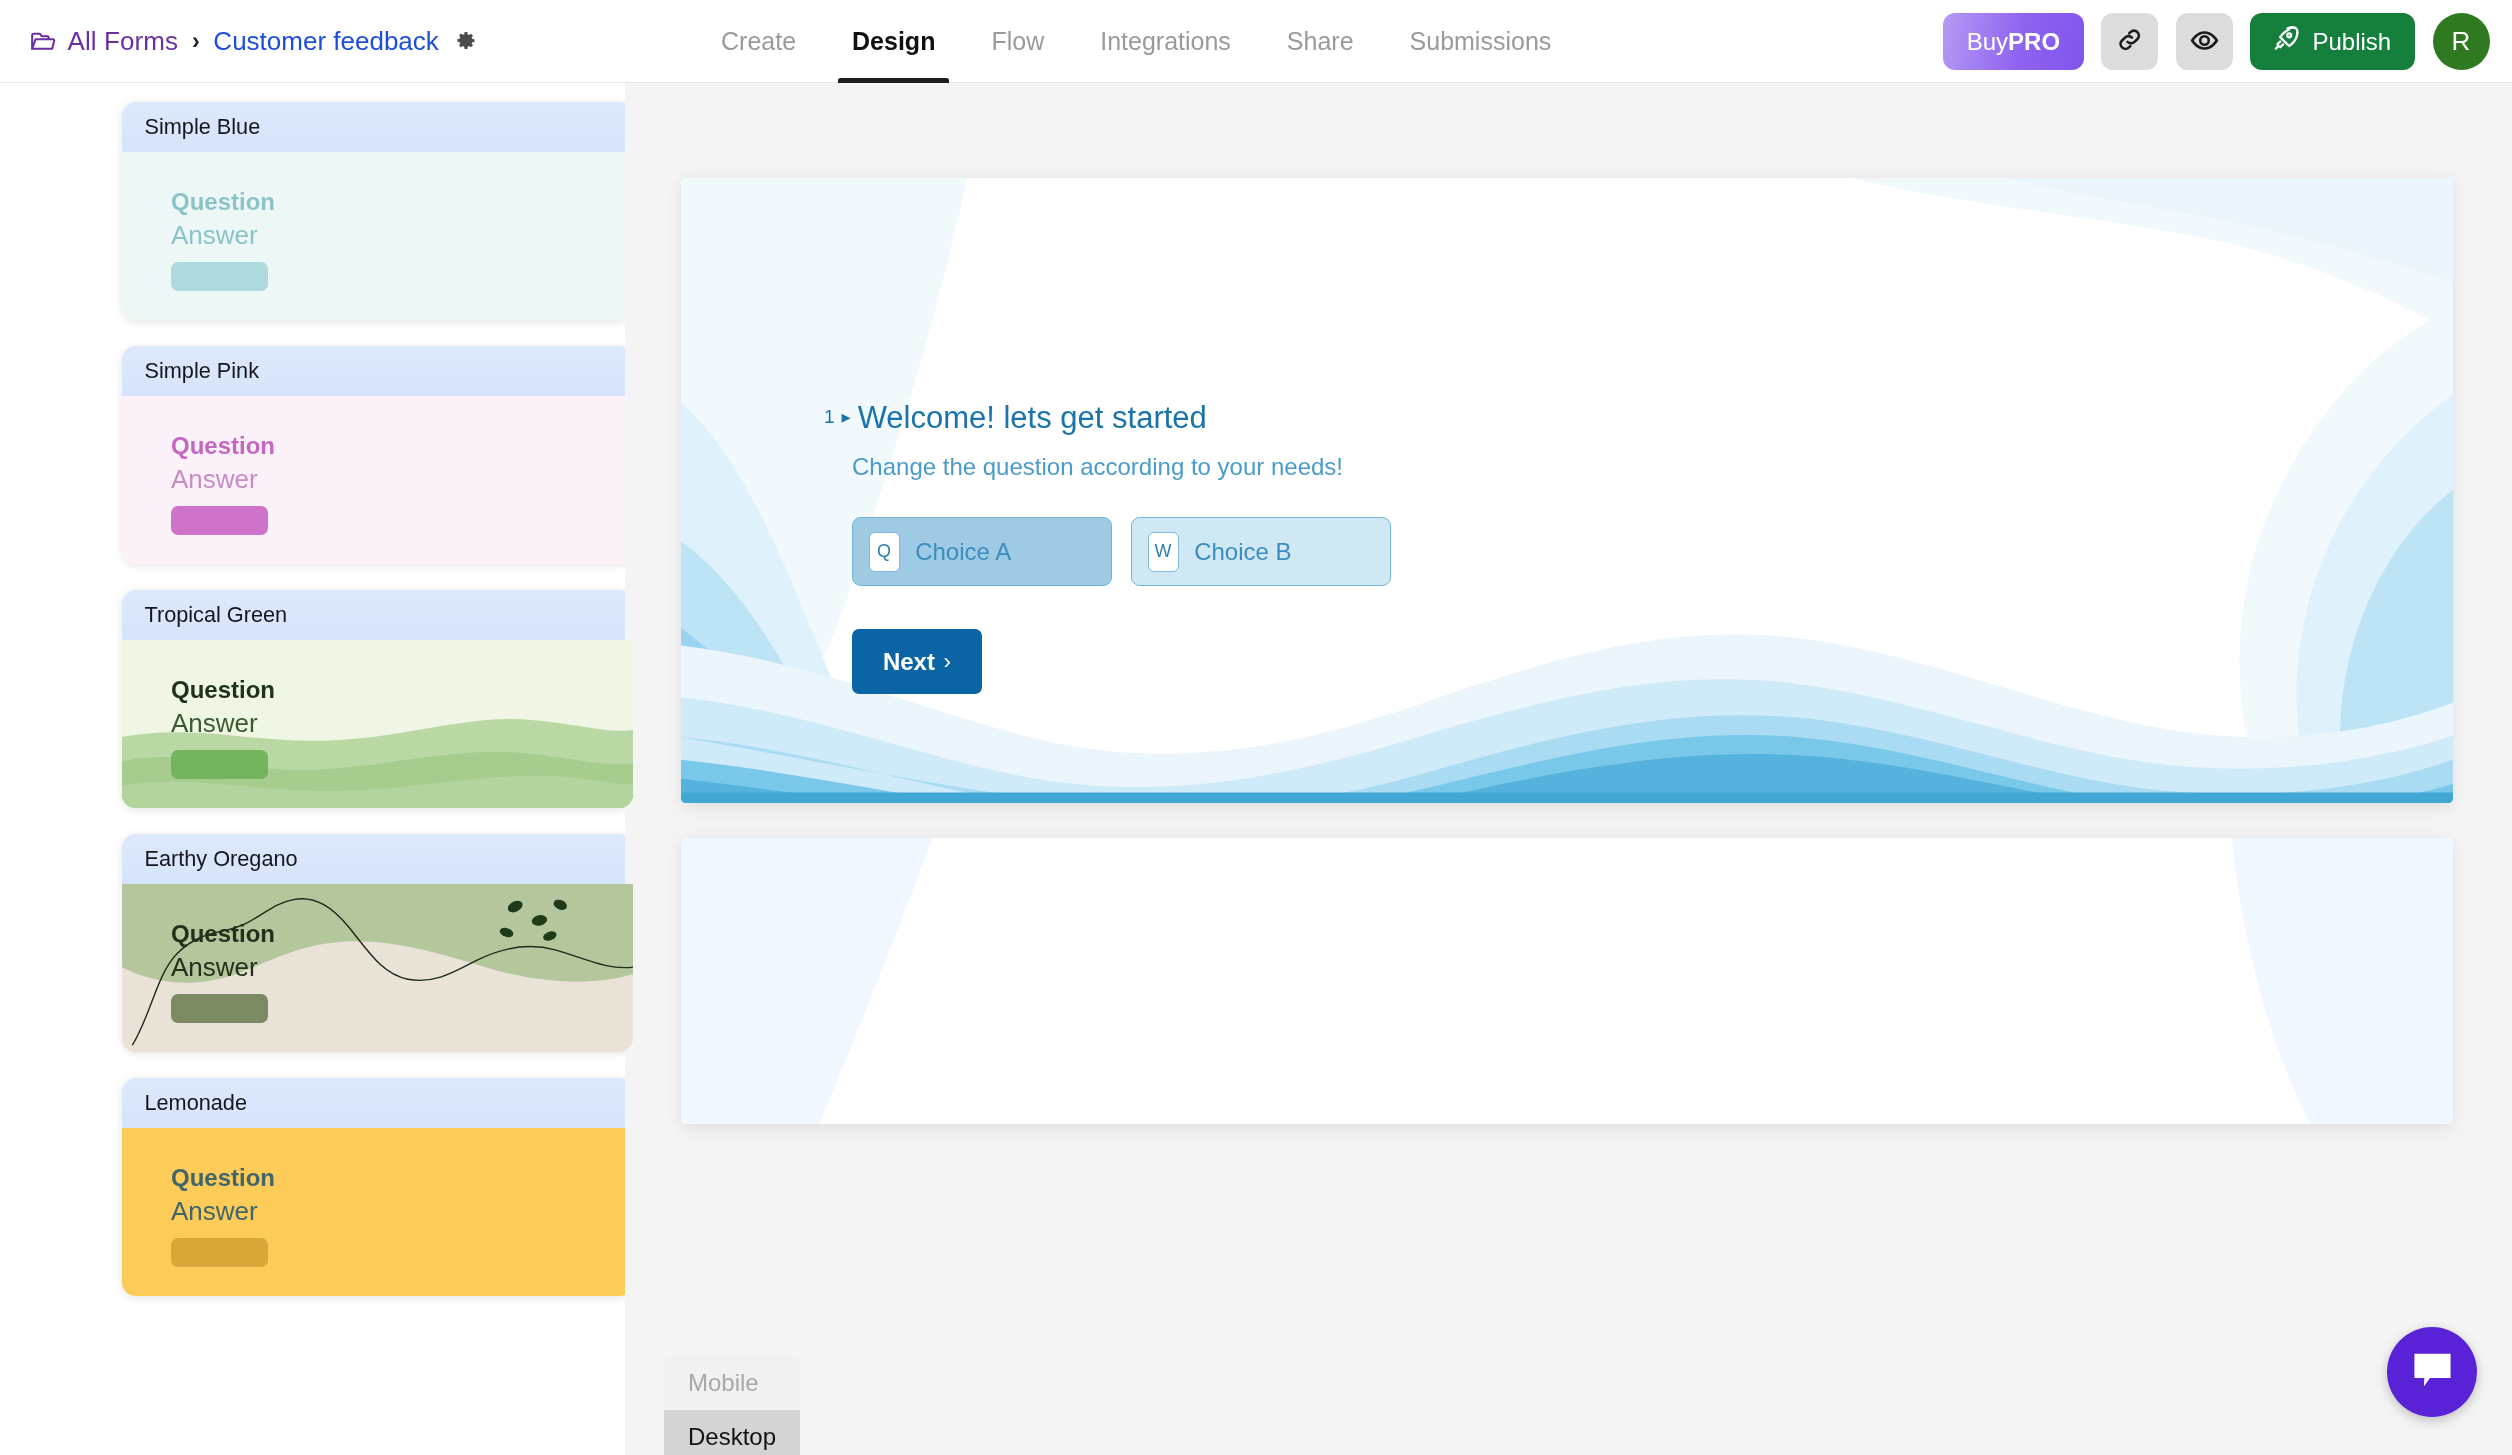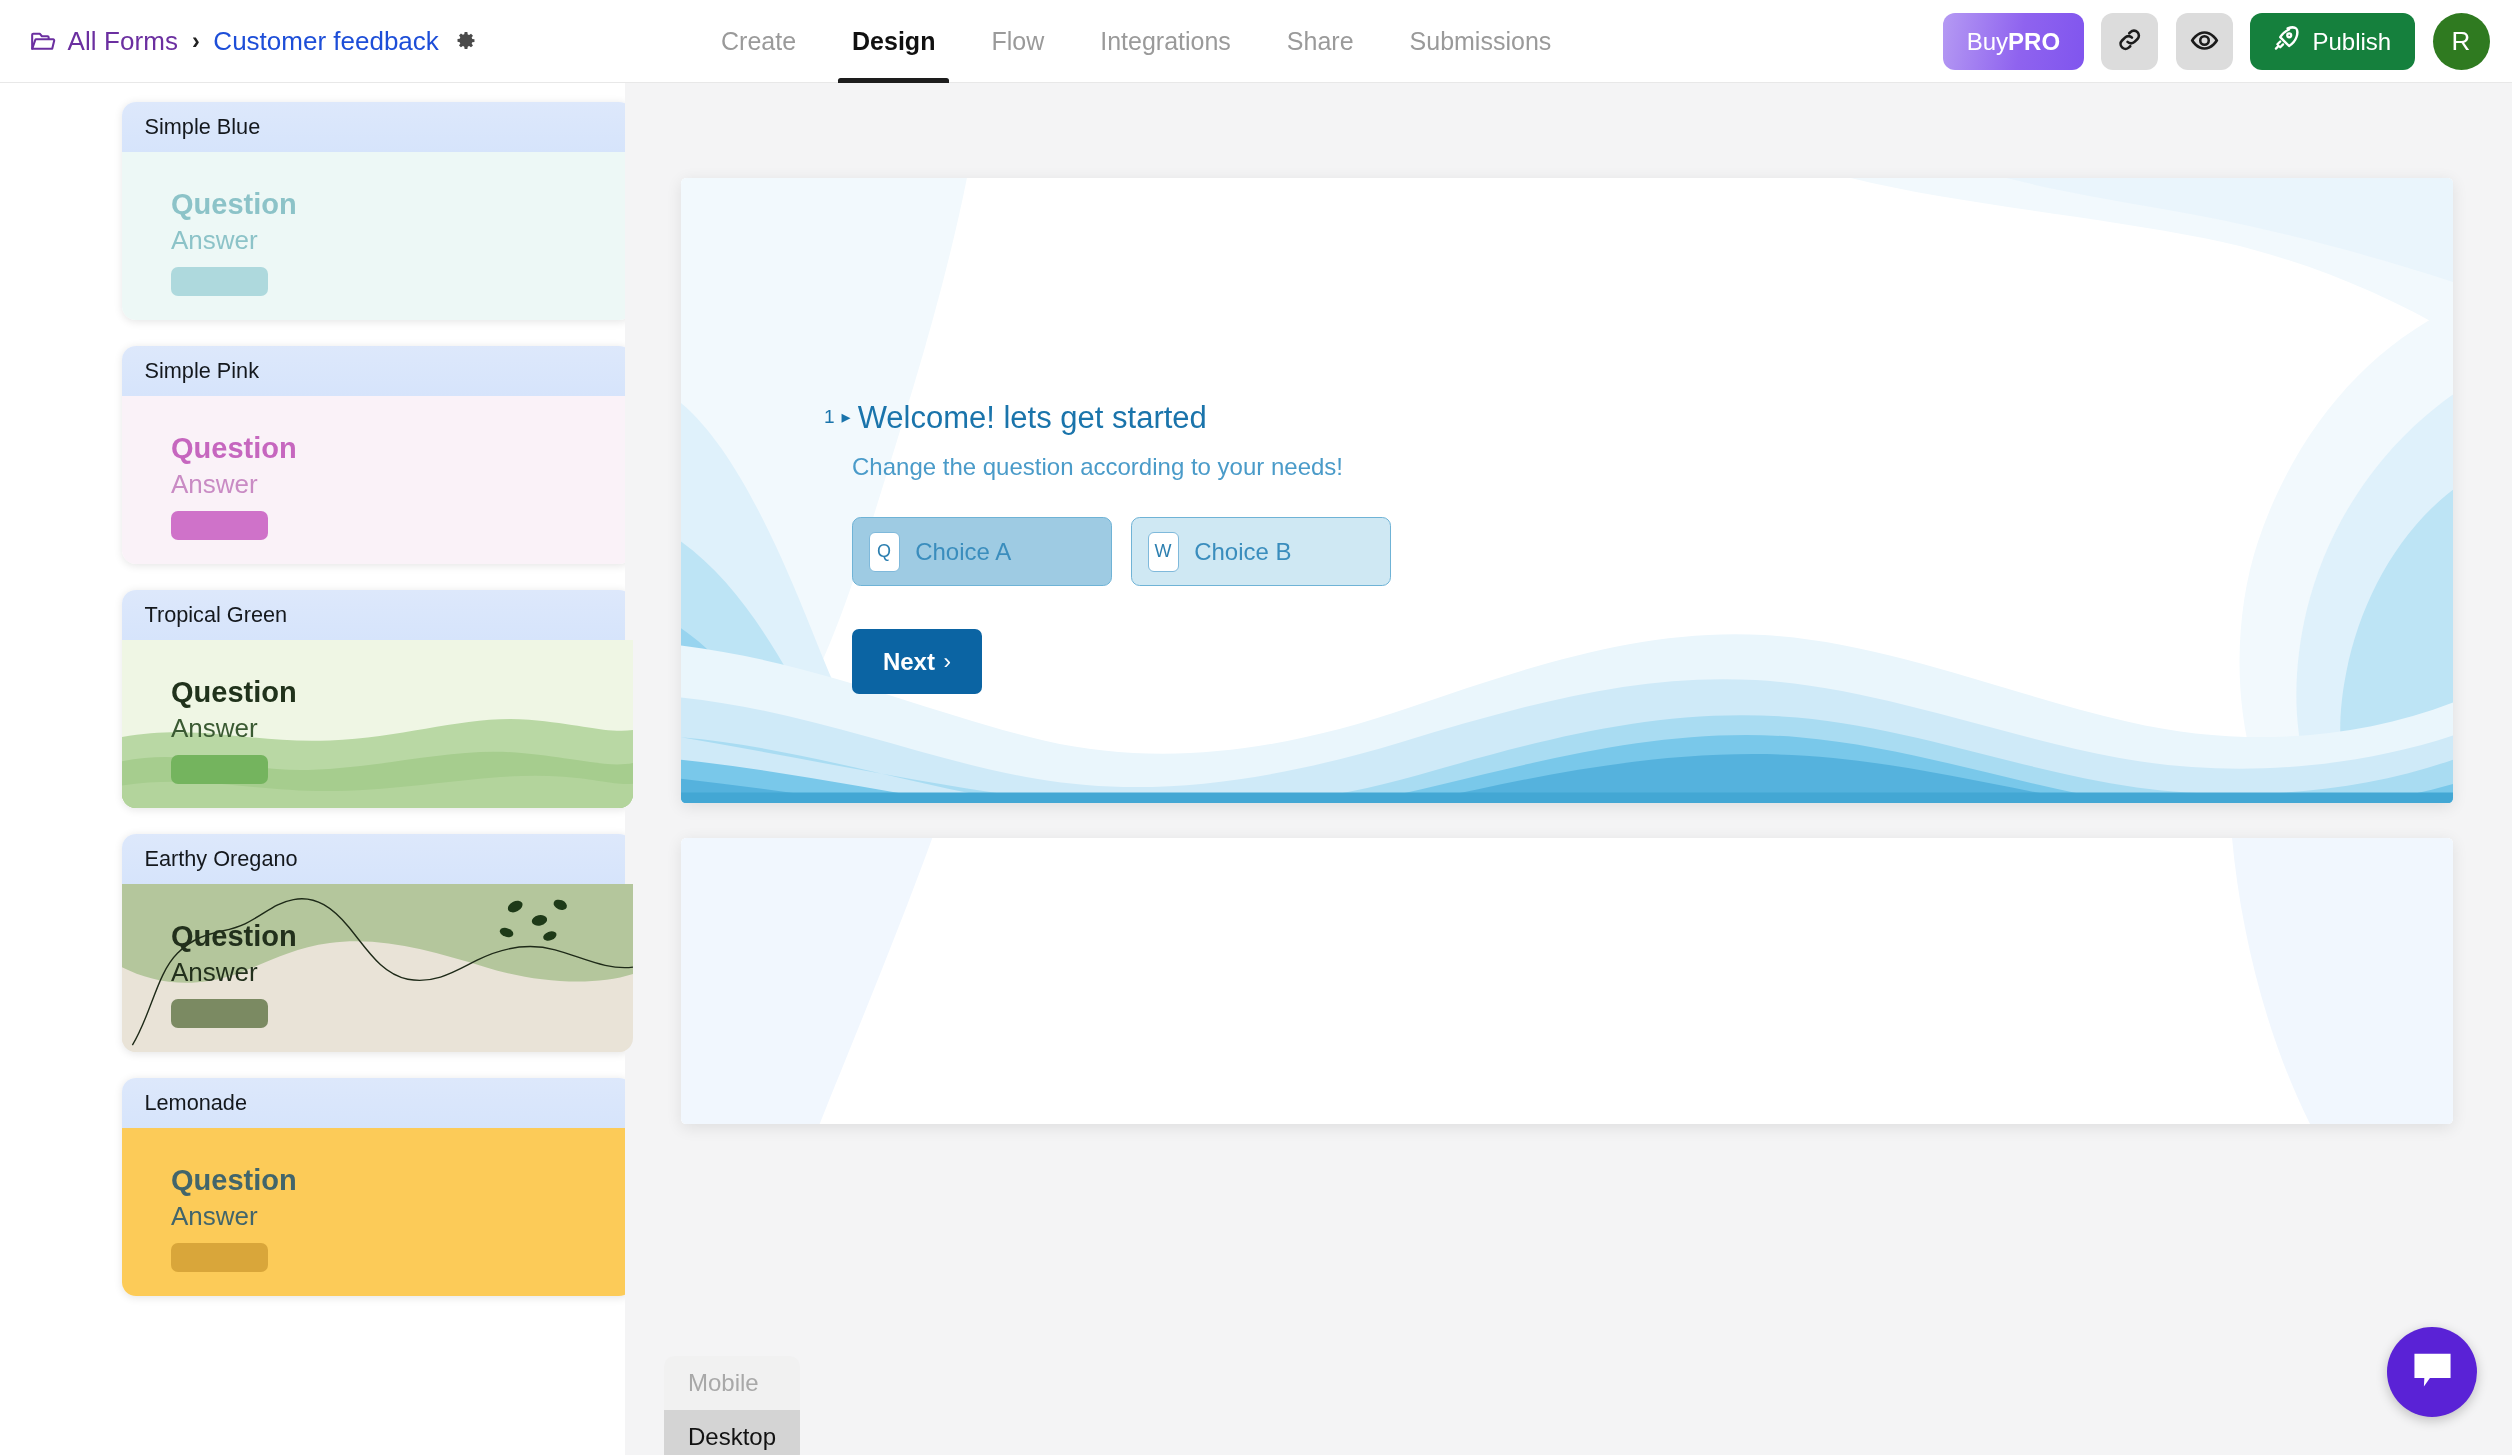--- a/index.html
+++ b/index.html
@@ -93,21 +93,21 @@
   .theme-head {
     height: 50px; background: linear-gradient(180deg,#dde8fb 0%, #d6e4fb 100%);
     display: flex; align-items: center; padding-left: 22.5px;
     font-size: 21.7px; color: #14181d;
   }
   .theme-body {
     position: relative; height: 168px; overflow: hidden;
     padding: 36px 0 0 49px;
   }
   .theme-body .swatches { position: relative; z-index: 3; }
-  .tq { font-size: 29px; font-weight: 700; line-height: 1.15; }
+  .tq { font-size: 24px; font-weight: 700; line-height: 1.15; }
   .ta { font-size: 26px; line-height: 1.5; }
   .tp { width: 97px; height: 29px; border-radius: 7px; margin-top: 7px; }
   .bgsvg { position: absolute; inset: 0; width: 100%; height: 100%; z-index: 1; }
 
   
   .canvas {
     position: absolute; left: 625px; top: 83px;
     width: 1888px; height: 1372px; background: #f4f4f5;
     overflow: hidden;
   }

